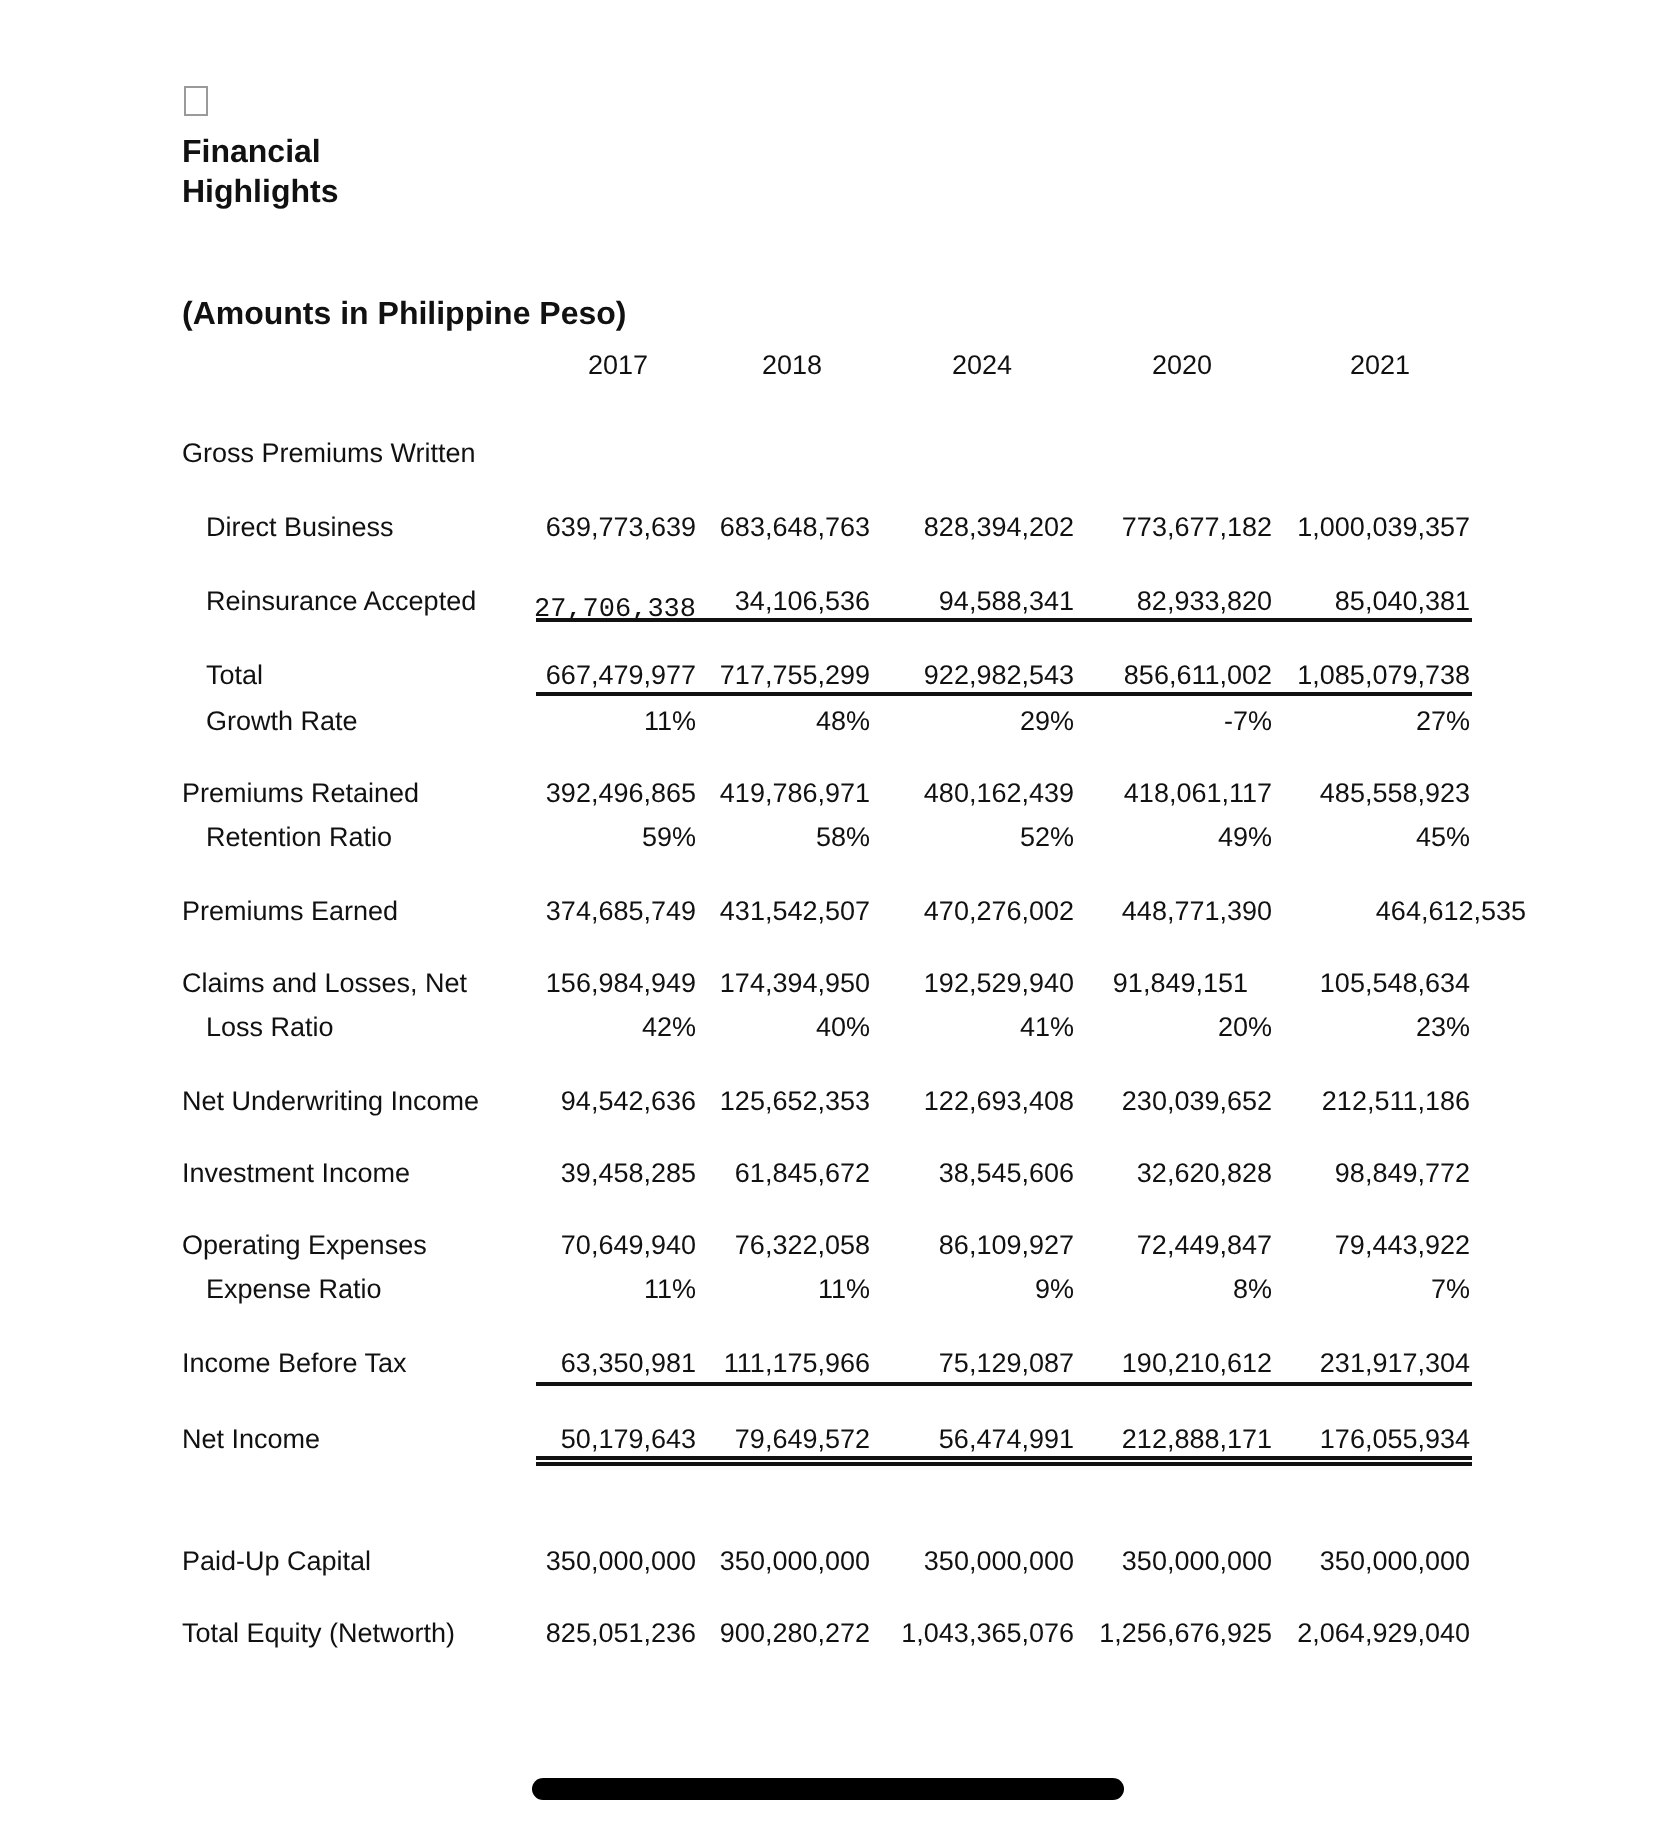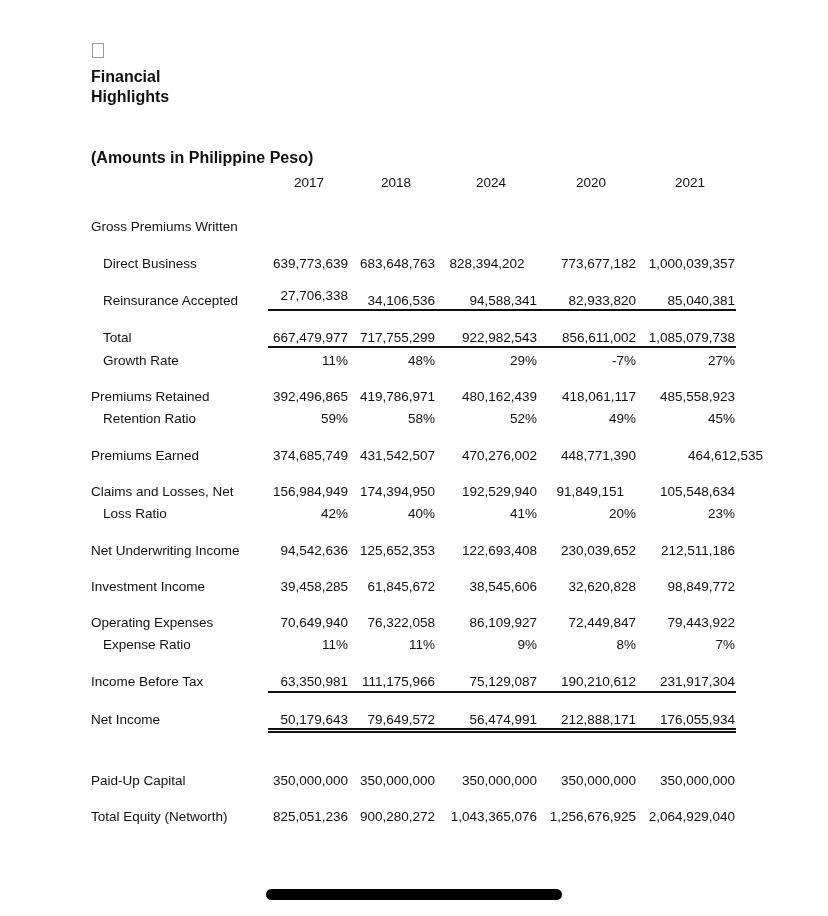--- a/index.html
+++ b/index.html
@@ -52,27 +52,27 @@
     <div class="year" style="left: 279px;">2017</div>
     <div class="year" style="left: 366px;">2018</div>
     <div class="year" style="left: 461px;">2024</div>
     <div class="year" style="left: 561px;">2020</div>
     <div class="year" style="left: 660px;">2021</div>
     <div class="label flush" style="top: 219px;">Gross Premiums Written</div>
     <div>
       <div class="label indent" style="top: 256px;">Direct Business</div>
       <div class="cell" style="top: 256px; left: 248px;">639,773,639</div>
       <div class="cell" style="top: 256px; left: 335px;">683,648,763</div>
-      <div class="cell" style="top: 256px; left: 437px; text-align: center;">828,394,202</div>
+      <div class="cell" style="top: 256px; left: 437px;">828,394,202</div>
       <div class="cell" style="top: 256px; left: 536px;">773,677,182</div>
       <div class="cell" style="top: 256px; left: 635px;">1,000,039,357</div>
     </div>
     <div>
       <div class="label indent" style="top: 293px;">Reinsurance Accepted</div>
-      <div class="cell" style="top: 288px; left: 248px;">27,706,338</div>
+      <div class="cell" style="top: 298px; left: 248px; font-family: Liberation Mono, monospace;">27,706,338</div>
       <div class="cell" style="top: 293px; left: 335px;">34,106,536</div>
       <div class="cell" style="top: 293px; left: 437px;">94,588,341</div>
       <div class="cell" style="top: 293px; left: 536px;">82,933,820</div>
       <div class="cell" style="top: 293px; left: 635px;">85,040,381</div>
     </div>
     <div>
       <div class="label indent" style="top: 330px;">Total</div>
       <div class="cell" style="top: 330px; left: 248px;">667,479,977</div>
       <div class="cell" style="top: 330px; left: 335px;">717,755,299</div>
       <div class="cell" style="top: 330px; left: 437px;">922,982,543</div>

